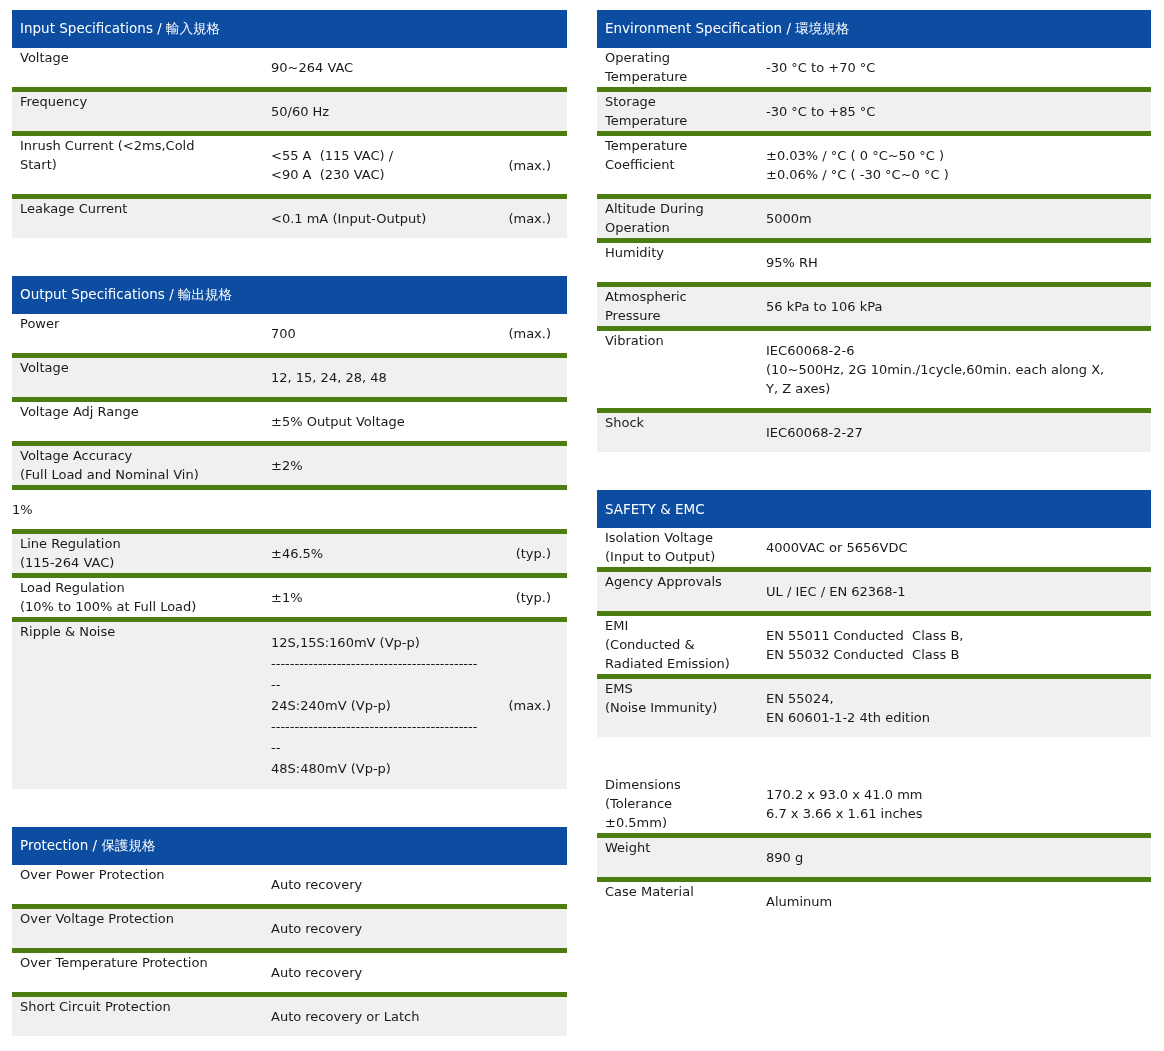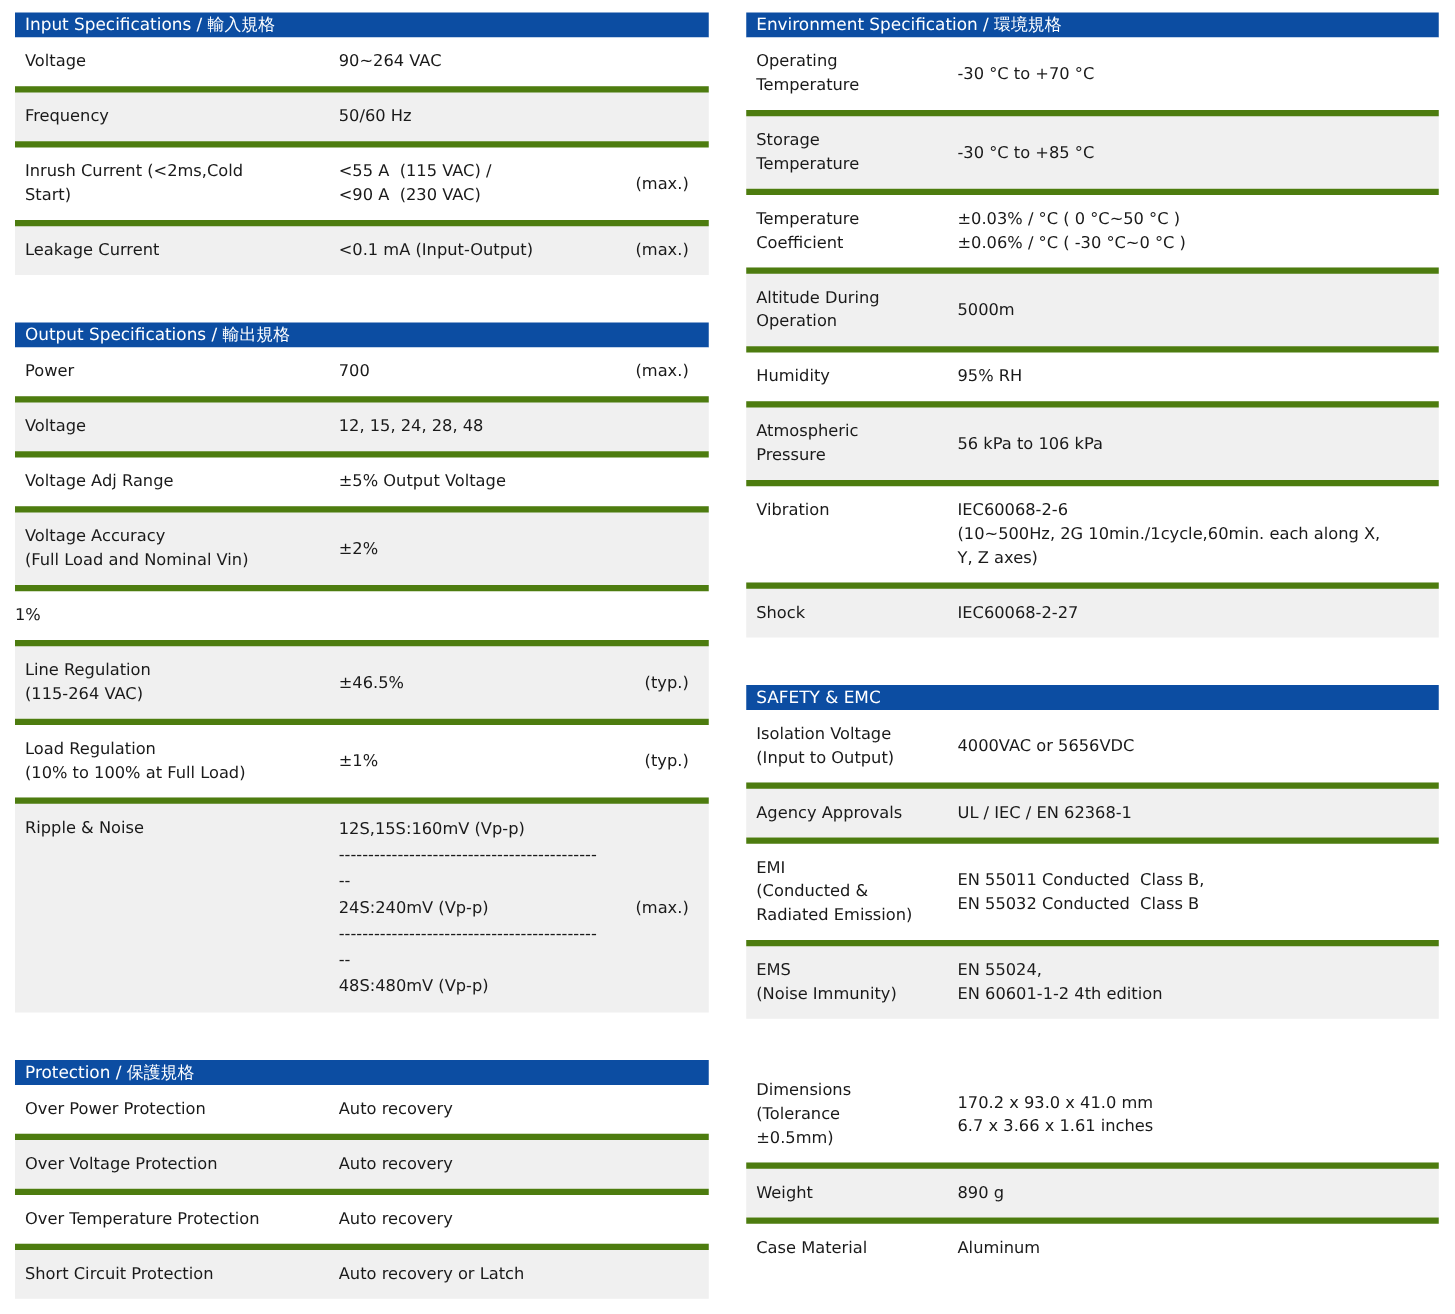--- a/index.html
+++ b/index.html
@@ -16,34 +16,34 @@
   }
   .cols { display: flex; gap: 30px; align-items: flex-start; }
   .col-left  { width: 555px; flex: none; }
   .col-right { width: 554px; flex: none; }
 
   .spec-table + .spec-table { margin-top: 38px; }
 
   .sec-header {
     background: #0c4da2;
     color: #ffffff;
-    height: 20px;
+    height: 38px;
     display: flex;
     align-items: center;
     padding: 0 8px;
     font-size: 13.5px;
   }
 
   .rows .row { display: flex; background: #ffffff; }
   .rows .row:nth-child(even) { background: #f0f0f0; }
   .rows .row + .row { border-top: 5px solid #4d7c0f; }
 
   .cell-label {
     box-sizing: border-box;
-    padding: 10px 8px;
+    padding: 0 8px;
     line-height: 19px;
     white-space: pre-wrap;
   }
   .col-left  .cell-label { width: 259px; }
   .col-right .cell-label { width: 169px; }
 
   .cell-value {
     flex: 1;
     padding: 10px 0;
     line-height: 19px;

